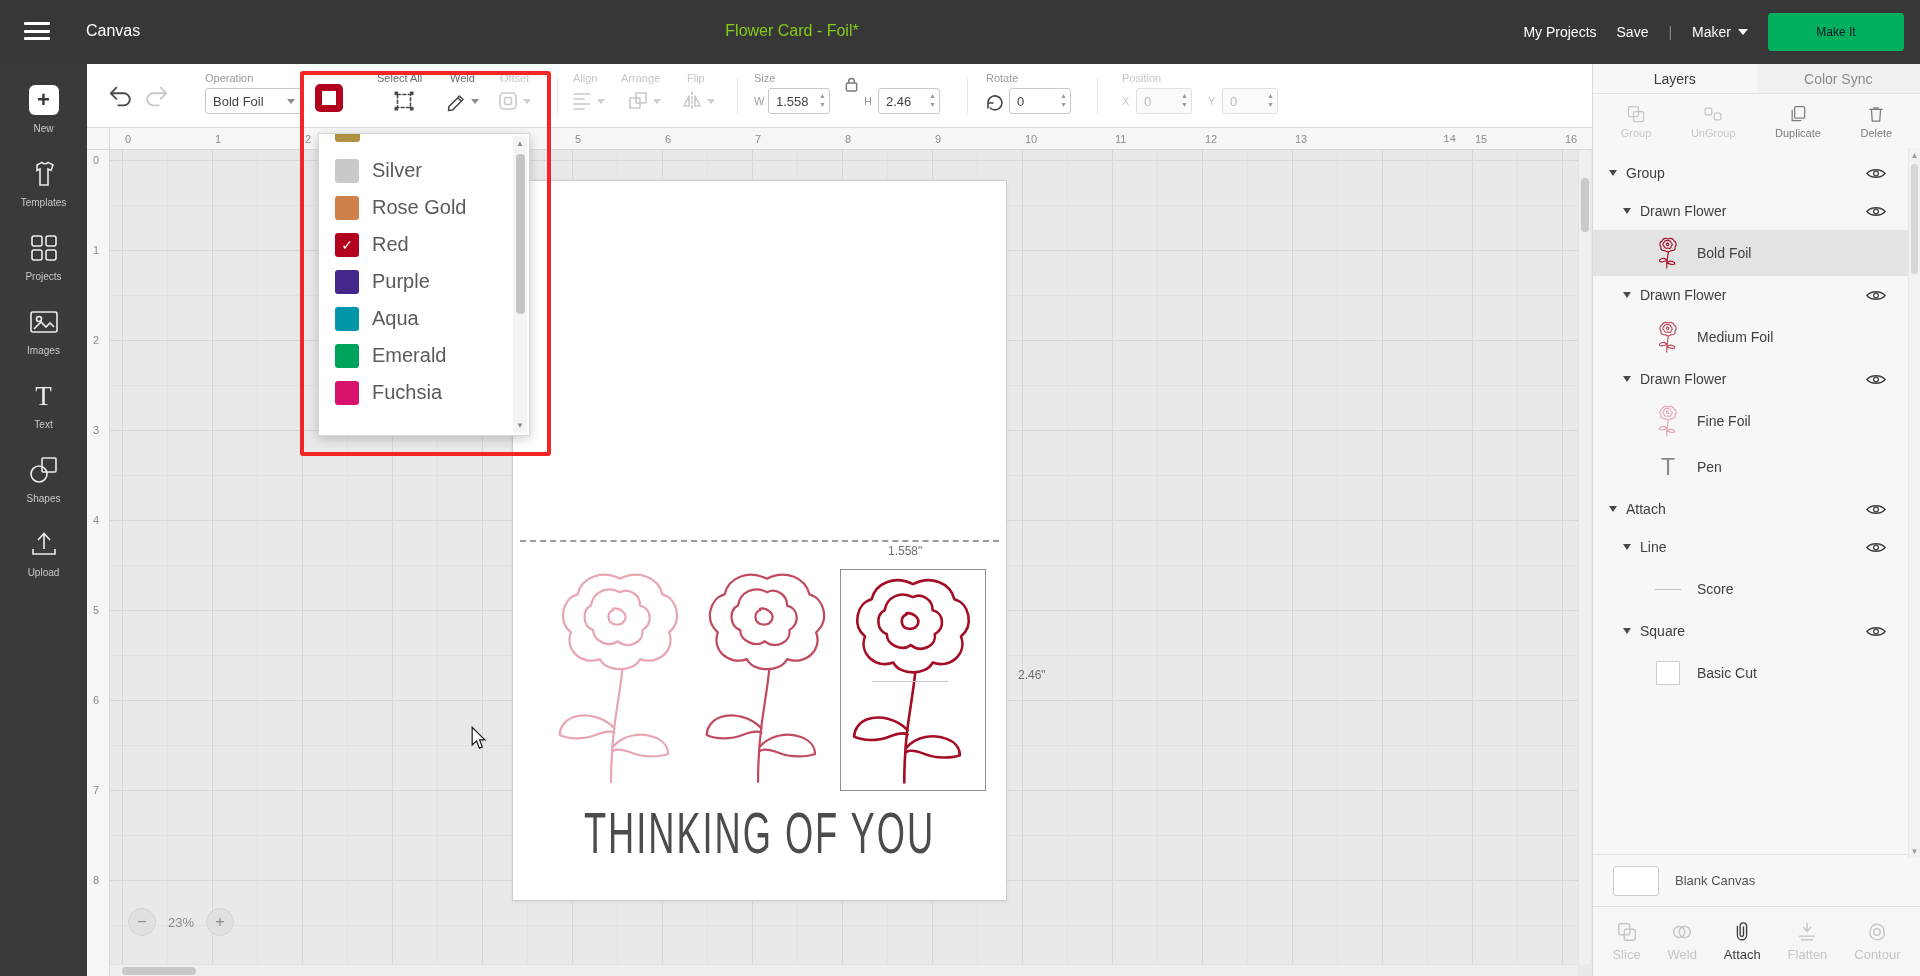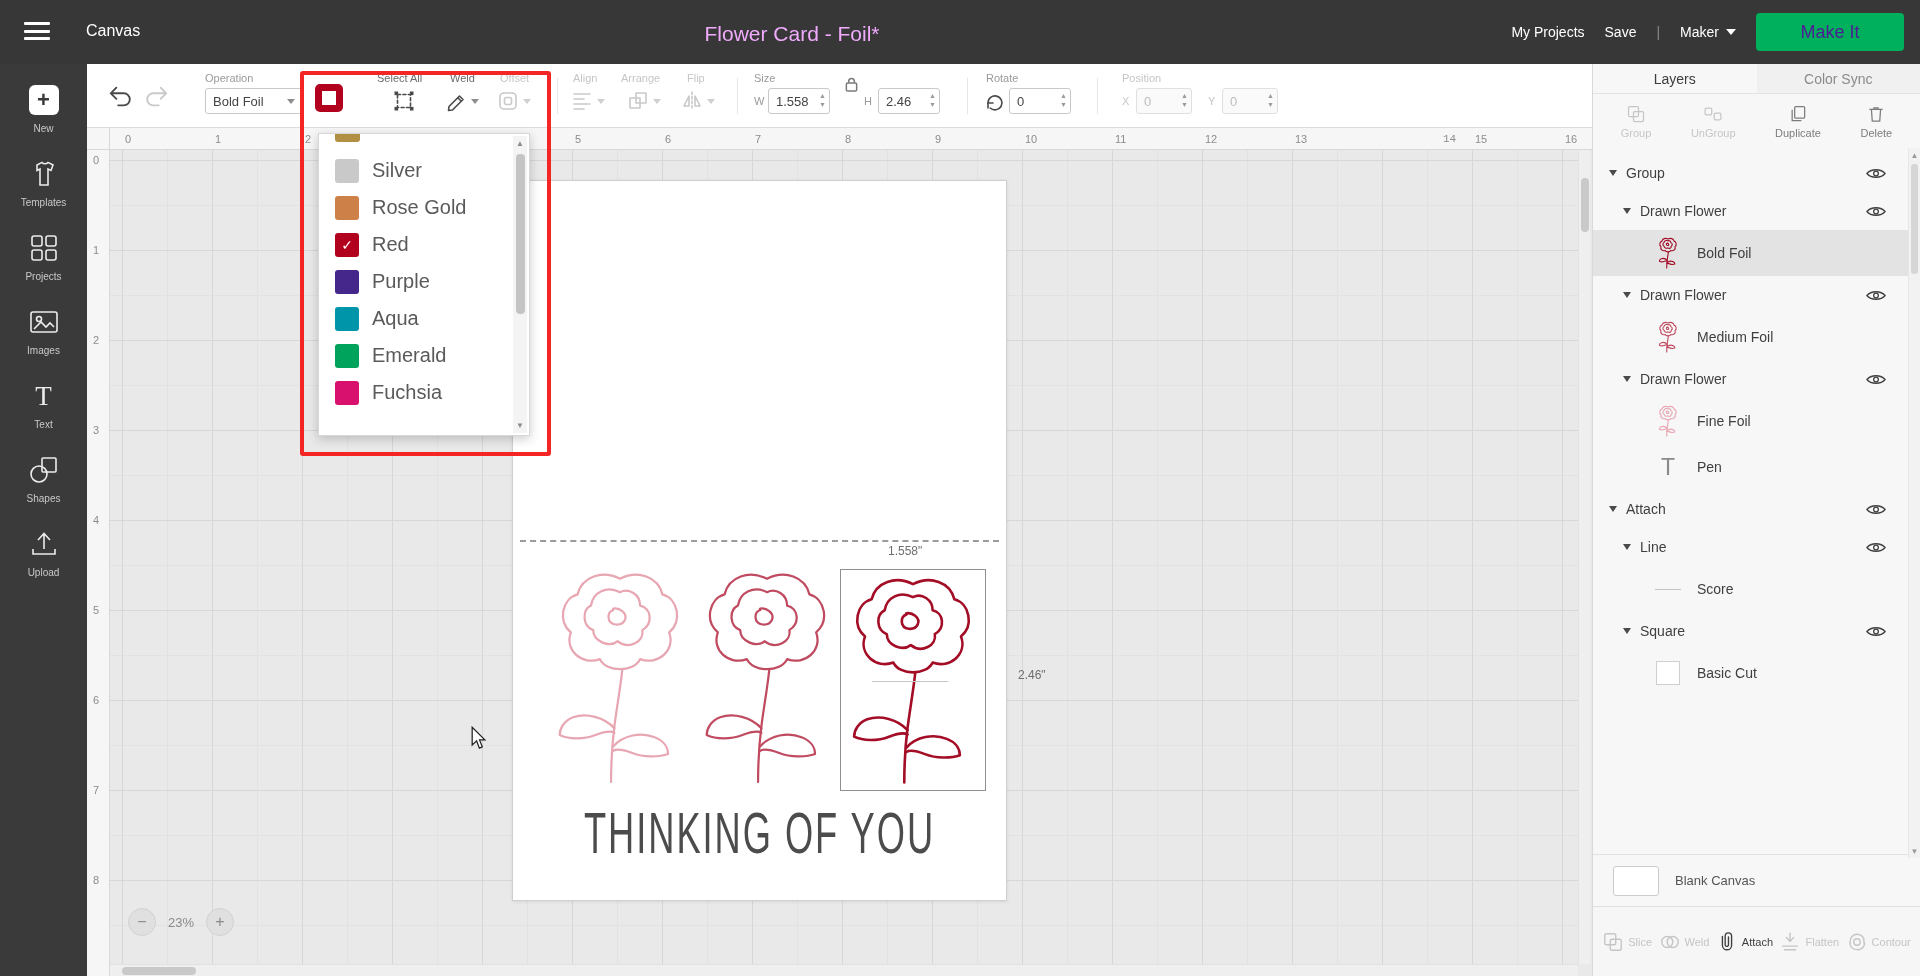--- a/index.html
+++ b/index.html
@@ -5,27 +5,27 @@
   * { box-sizing: border-box; margin: 0; padding: 0; }
   html,body { width:1920px; height:976px; overflow:hidden; background:#e9e9e9;
     font-family:"Liberation Sans", sans-serif; }
   .page { position:relative; width:1920px; height:976px; overflow:hidden; }
 
   
   .topbar { position:absolute; left:0; top:0; width:1920px; height:64px; background:#373737; z-index:60; }
   .hamburger { position:absolute; left:24px; top:22px; width:26px; height:20px; cursor:pointer; }
   .hamburger span { display:block; height:3px; background:#fff; margin-bottom:4.5px; border-radius:1px; }
   .tb-canvas-label { position:absolute; left:86px; top:22px; color:#fff; font-size:16px; }
-  .doc-title { position:absolute; left:792px; top:22px; transform:translateX(-50%); color:#f0abfc; font-size:21px; white-space:nowrap; }
+  .doc-title { position:absolute; left:792px; top:22px; transform:translateX(-50%); color:#84cc16; font-size:16px; white-space:nowrap; }
   .topbar-right { position:absolute; right:16px; top:0; height:64px; display:flex; align-items:center; gap:20px; }
   .topbar-link { color:#fff; font-size:14px; cursor:pointer; white-space:nowrap; }
   .topbar-sep { color:#8a8a8a; font-size:14px; }
   .machine { display:flex; align-items:center; gap:7px; color:#fff; font-size:14px; cursor:pointer; }
   .chev-dn-white { width:0; height:0; border-left:5px solid transparent; border-right:5px solid transparent; border-top:6px solid #fff; }
-  .makeit { width:148px; height:38px; background:#00b05c; border:none; border-radius:4px; color:#4c1d95; font-size:18px; font-family:inherit; cursor:pointer; }
+  .makeit { width:136px; height:38px; background:#00b05c; border:none; border-radius:4px; color:#0f172a; font-size:12px; font-family:inherit; cursor:pointer; }
 
   
   .leftbar { position:absolute; left:0; top:64px; width:87px; height:912px; background:#3a3a3a; z-index:55;
     display:flex; flex-direction:column; align-items:center; padding-top:20px; gap:24px; }
   .nav-item { display:flex; flex-direction:column; align-items:center; gap:7px; cursor:pointer; width:100%; }
   .nav-icon { width:32px; height:32px; display:flex; align-items:center; justify-content:center; color:#ececec; }
   .nav-icon svg { stroke:#ececec; fill:none; stroke-width:1.6; }
   .nav-label { font-size:10px; color:#c9c9c9; }
   .new-box { width:30px; height:30px; background:#fff; border-radius:6px; color:#3a3a3a; font-size:22px; font-weight:bold; display:flex; align-items:center; justify-content:center; line-height:1; }
   .txticon { font-family:"Liberation Serif", serif; font-size:27px; color:#ececec; line-height:1; }
@@ -136,21 +136,21 @@
   .pen-thumb { font-size:23px; color:#8a8a8a; font-weight:400; }
   .score-thumb { width:26px; border-top:1.5px solid #c4c4c4; }
   .sq-thumb { width:24px; height:24px; background:#fff; border:1px solid #cfcfcf; }
   .rpanel-scroll { position:absolute; right:0; top:84px; width:12px; height:710px; background:#f2f2f2; border-left:1px solid #e7e7e7; }
   .rpanel-scroll .arr { position:absolute; left:0; width:11px; height:14px; color:#9a9a9a; font-size:8px; display:flex; align-items:center; justify-content:center; }
   .rpanel-scroll .thumb { position:absolute; left:2px; top:16px; width:7px; height:110px; background:#d6d6d6; border-radius:3px; }
   .blank-row { height:52px; border-top:1px solid #e2e2e2; display:flex; align-items:center; gap:16px; padding-left:20px; flex:0 0 auto; background:#f7f7f7; }
   .blank-swatch { width:46px; height:30px; background:#fff; border:1px solid #ccc; border-radius:3px; cursor:pointer; }
   .blank-label { font-size:13px; color:#555; }
   .rbottom { height:70px; border-top:1px solid #e0e0e0; display:flex; align-items:center; justify-content:space-around; padding:0 6px; flex:0 0 auto; background:#f6f6f6; }
-  .rbitem { display:flex; flex-direction:row; align-items:center; gap:4px; font-size:11px; cursor:pointer; }
+  .rbitem { display:flex; flex-direction:column; align-items:center; gap:4px; font-size:13px; cursor:pointer; }
   .rbitem svg { width:22px; height:22px; fill:none; stroke:currentColor; stroke-width:1.5; stroke-linecap:round; stroke-linejoin:round; }
   .rbitem.dim { color:#c5c5c5; }
   .rbitem.on { color:#3f3f3f; }
 </style>
 </head>
 <body>
 
 <svg width="0" height="0" style="position:absolute">
   <defs>
     <symbol id="poppy" viewBox="0 0 120 200">

